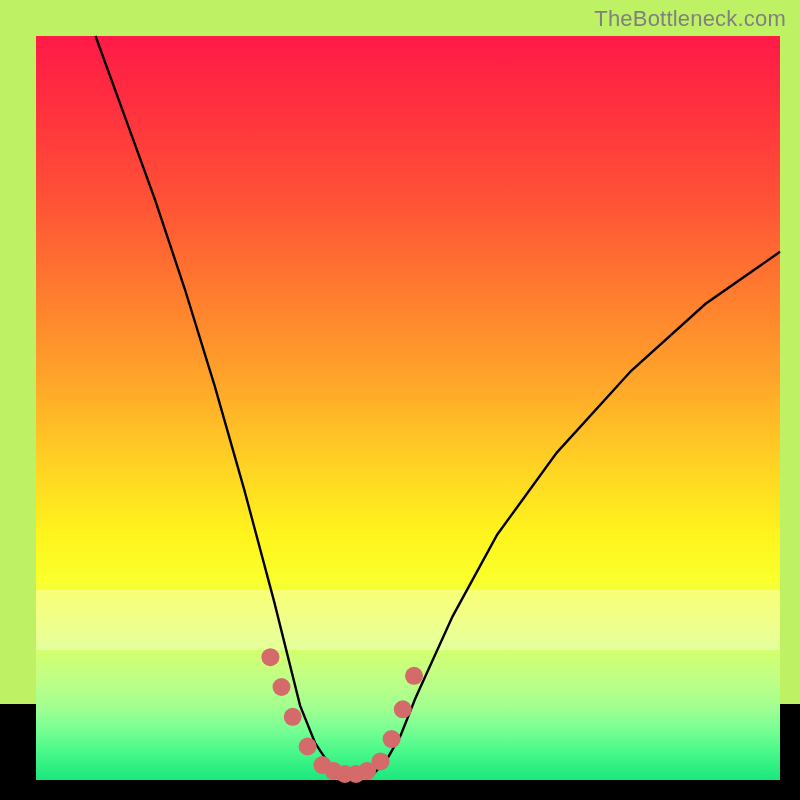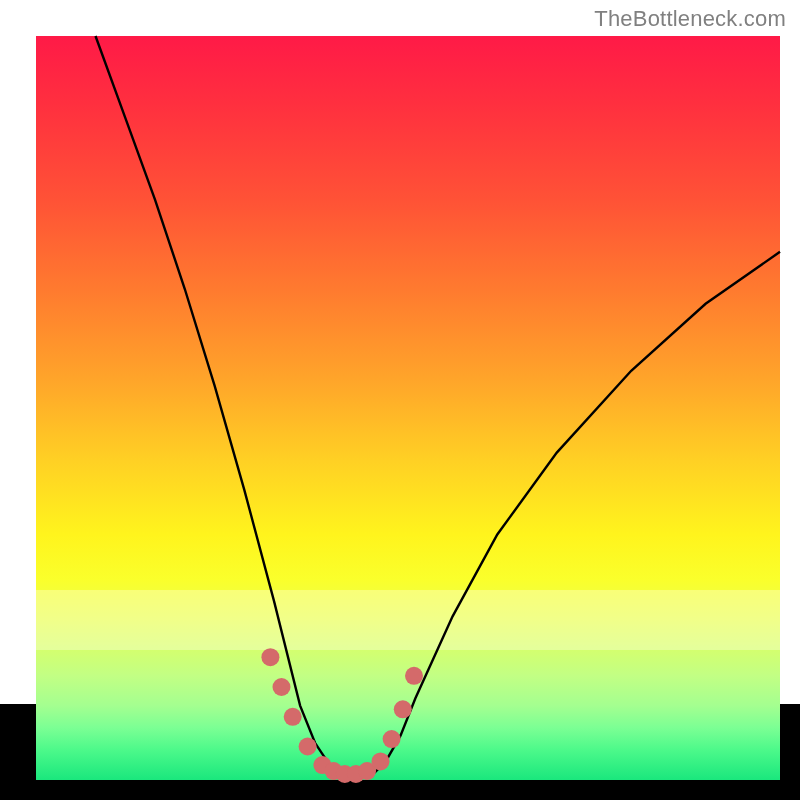--- a/index.html
+++ b/index.html
@@ -10,21 +10,21 @@
     background: #000;
     overflow: hidden;
     font-family: Arial, Helvetica, sans-serif;
   }
   .frame {
     position: absolute;
     left: 0;
     top: 0;
     width: 800px;
     height: 704px;
-    background: #ffffff;
+    background: #bef264;
   }
   .plot-area {
     position: absolute;
     left: 36px;
     top: 36px;
     width: 744px;
     height: 744px;
     
     background: linear-gradient(to bottom,
       #ff1a47 0%,

